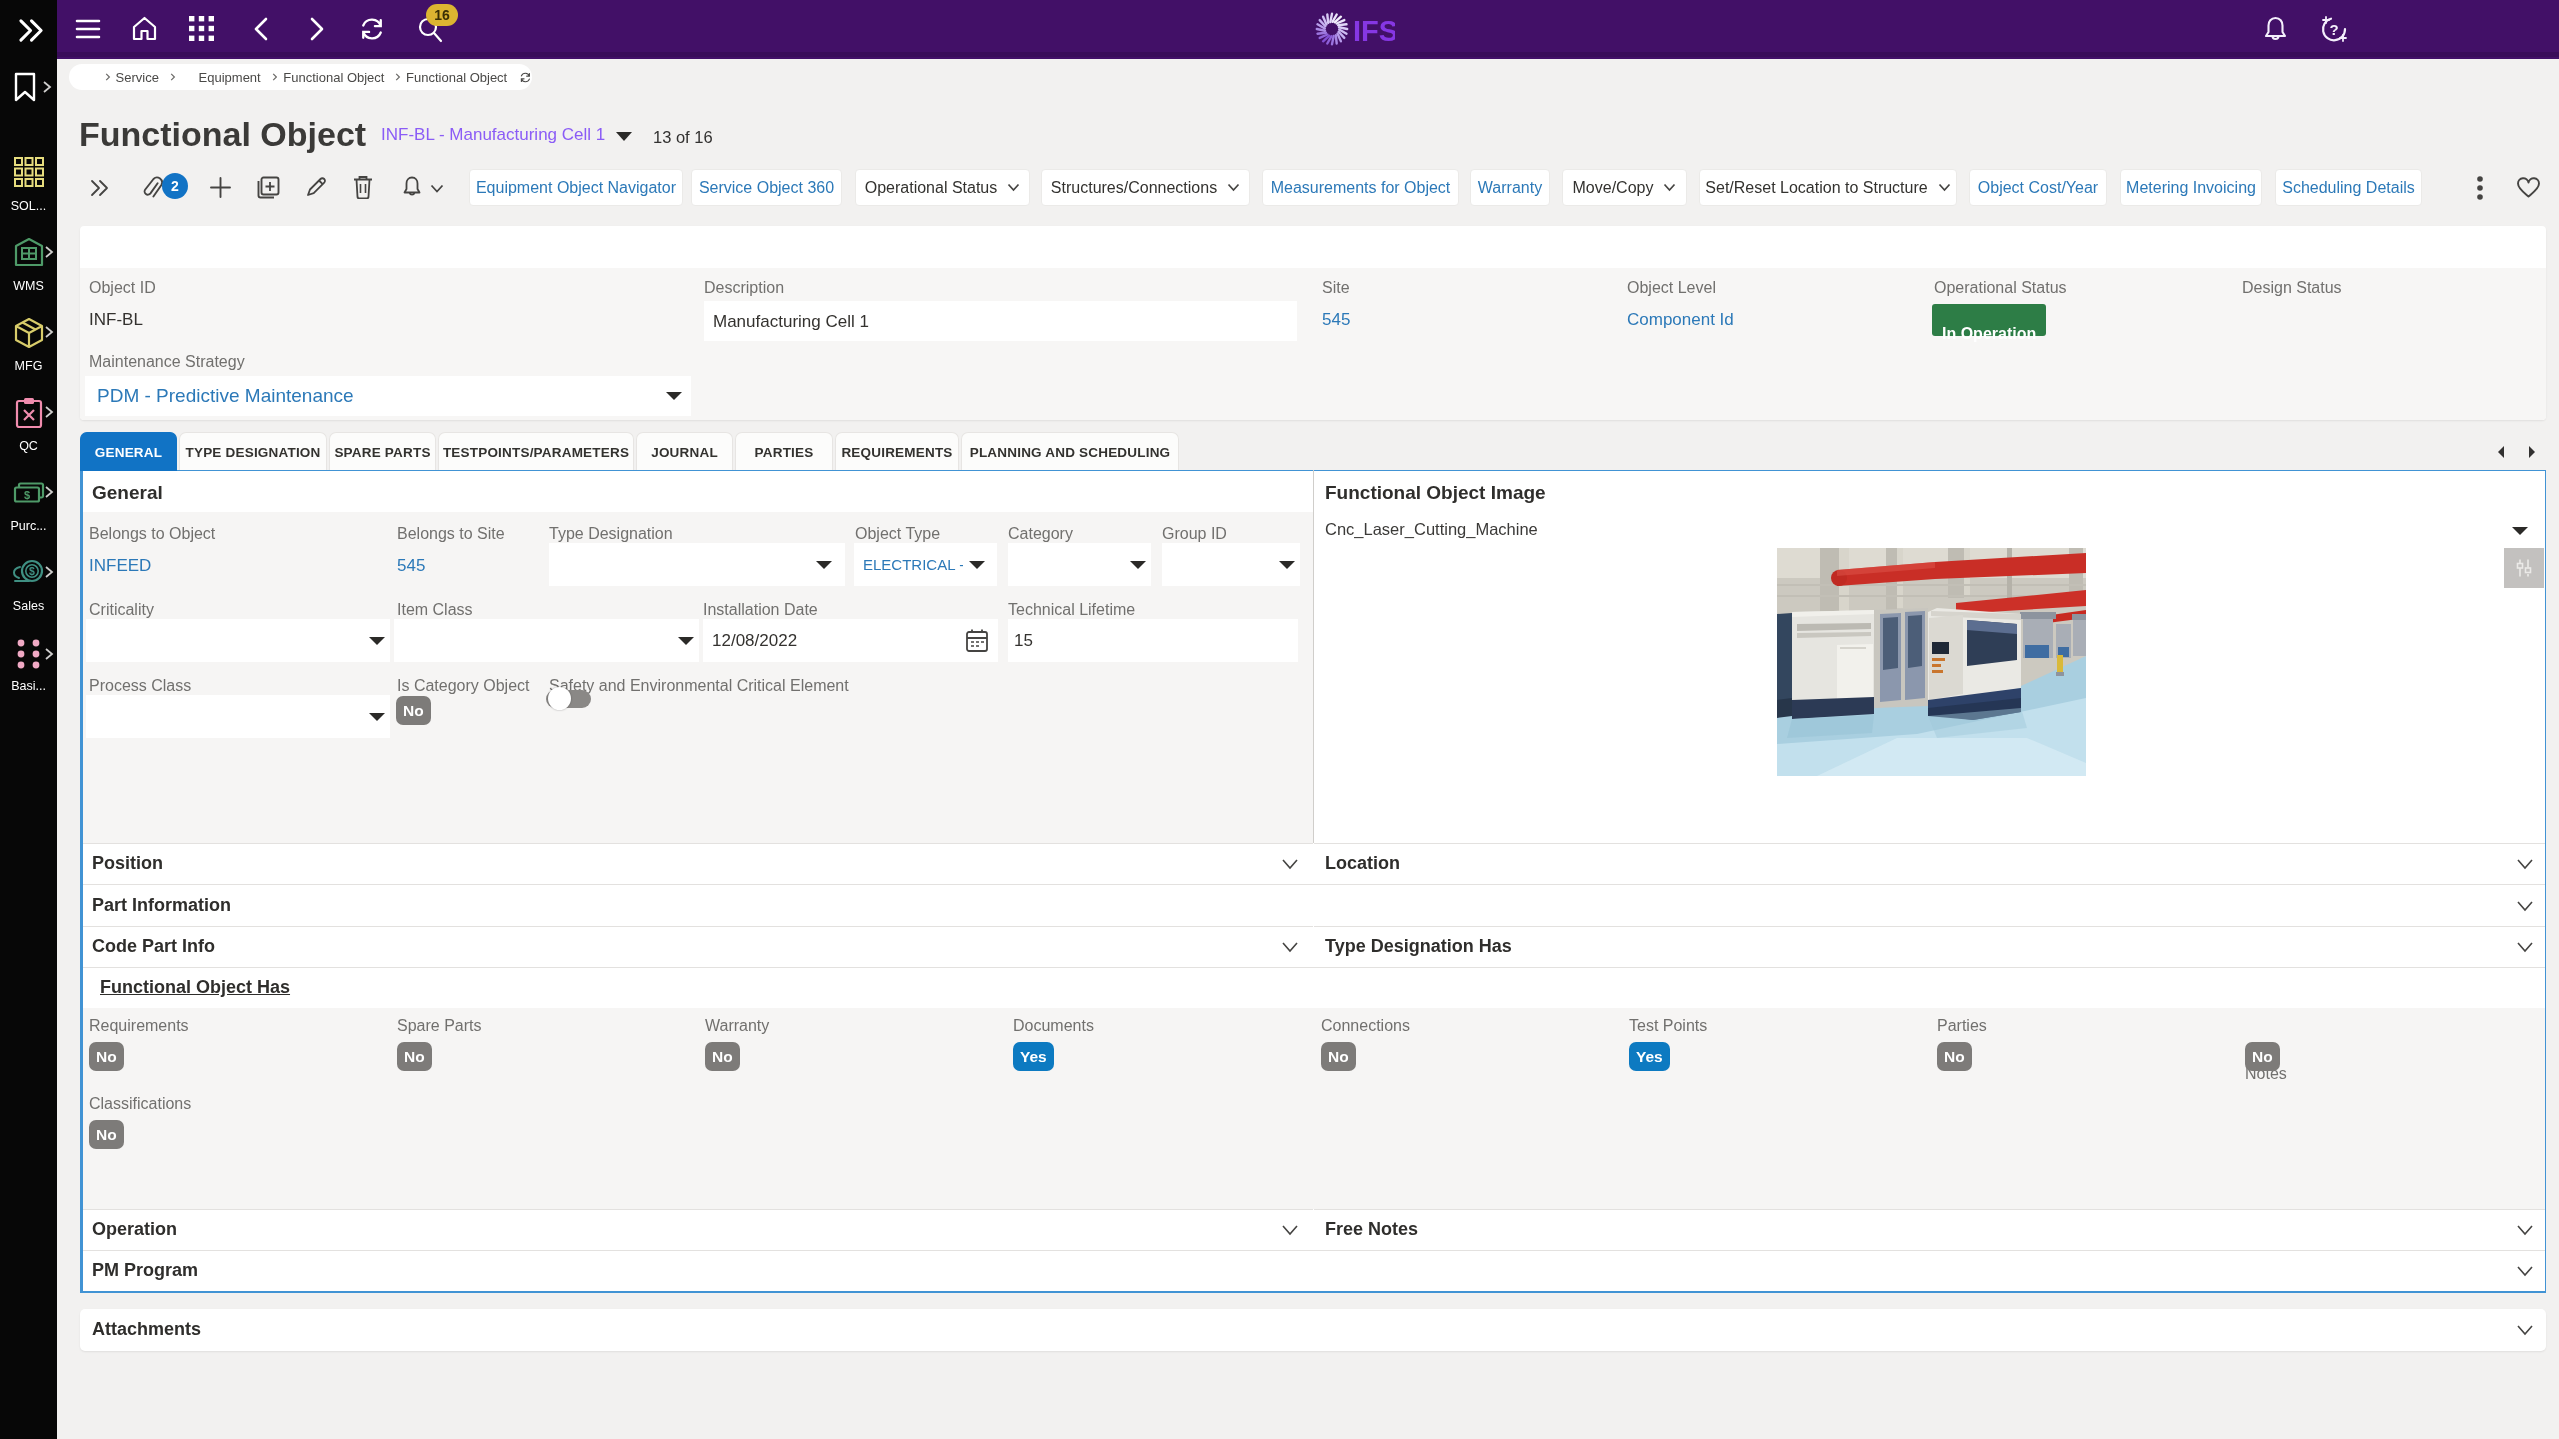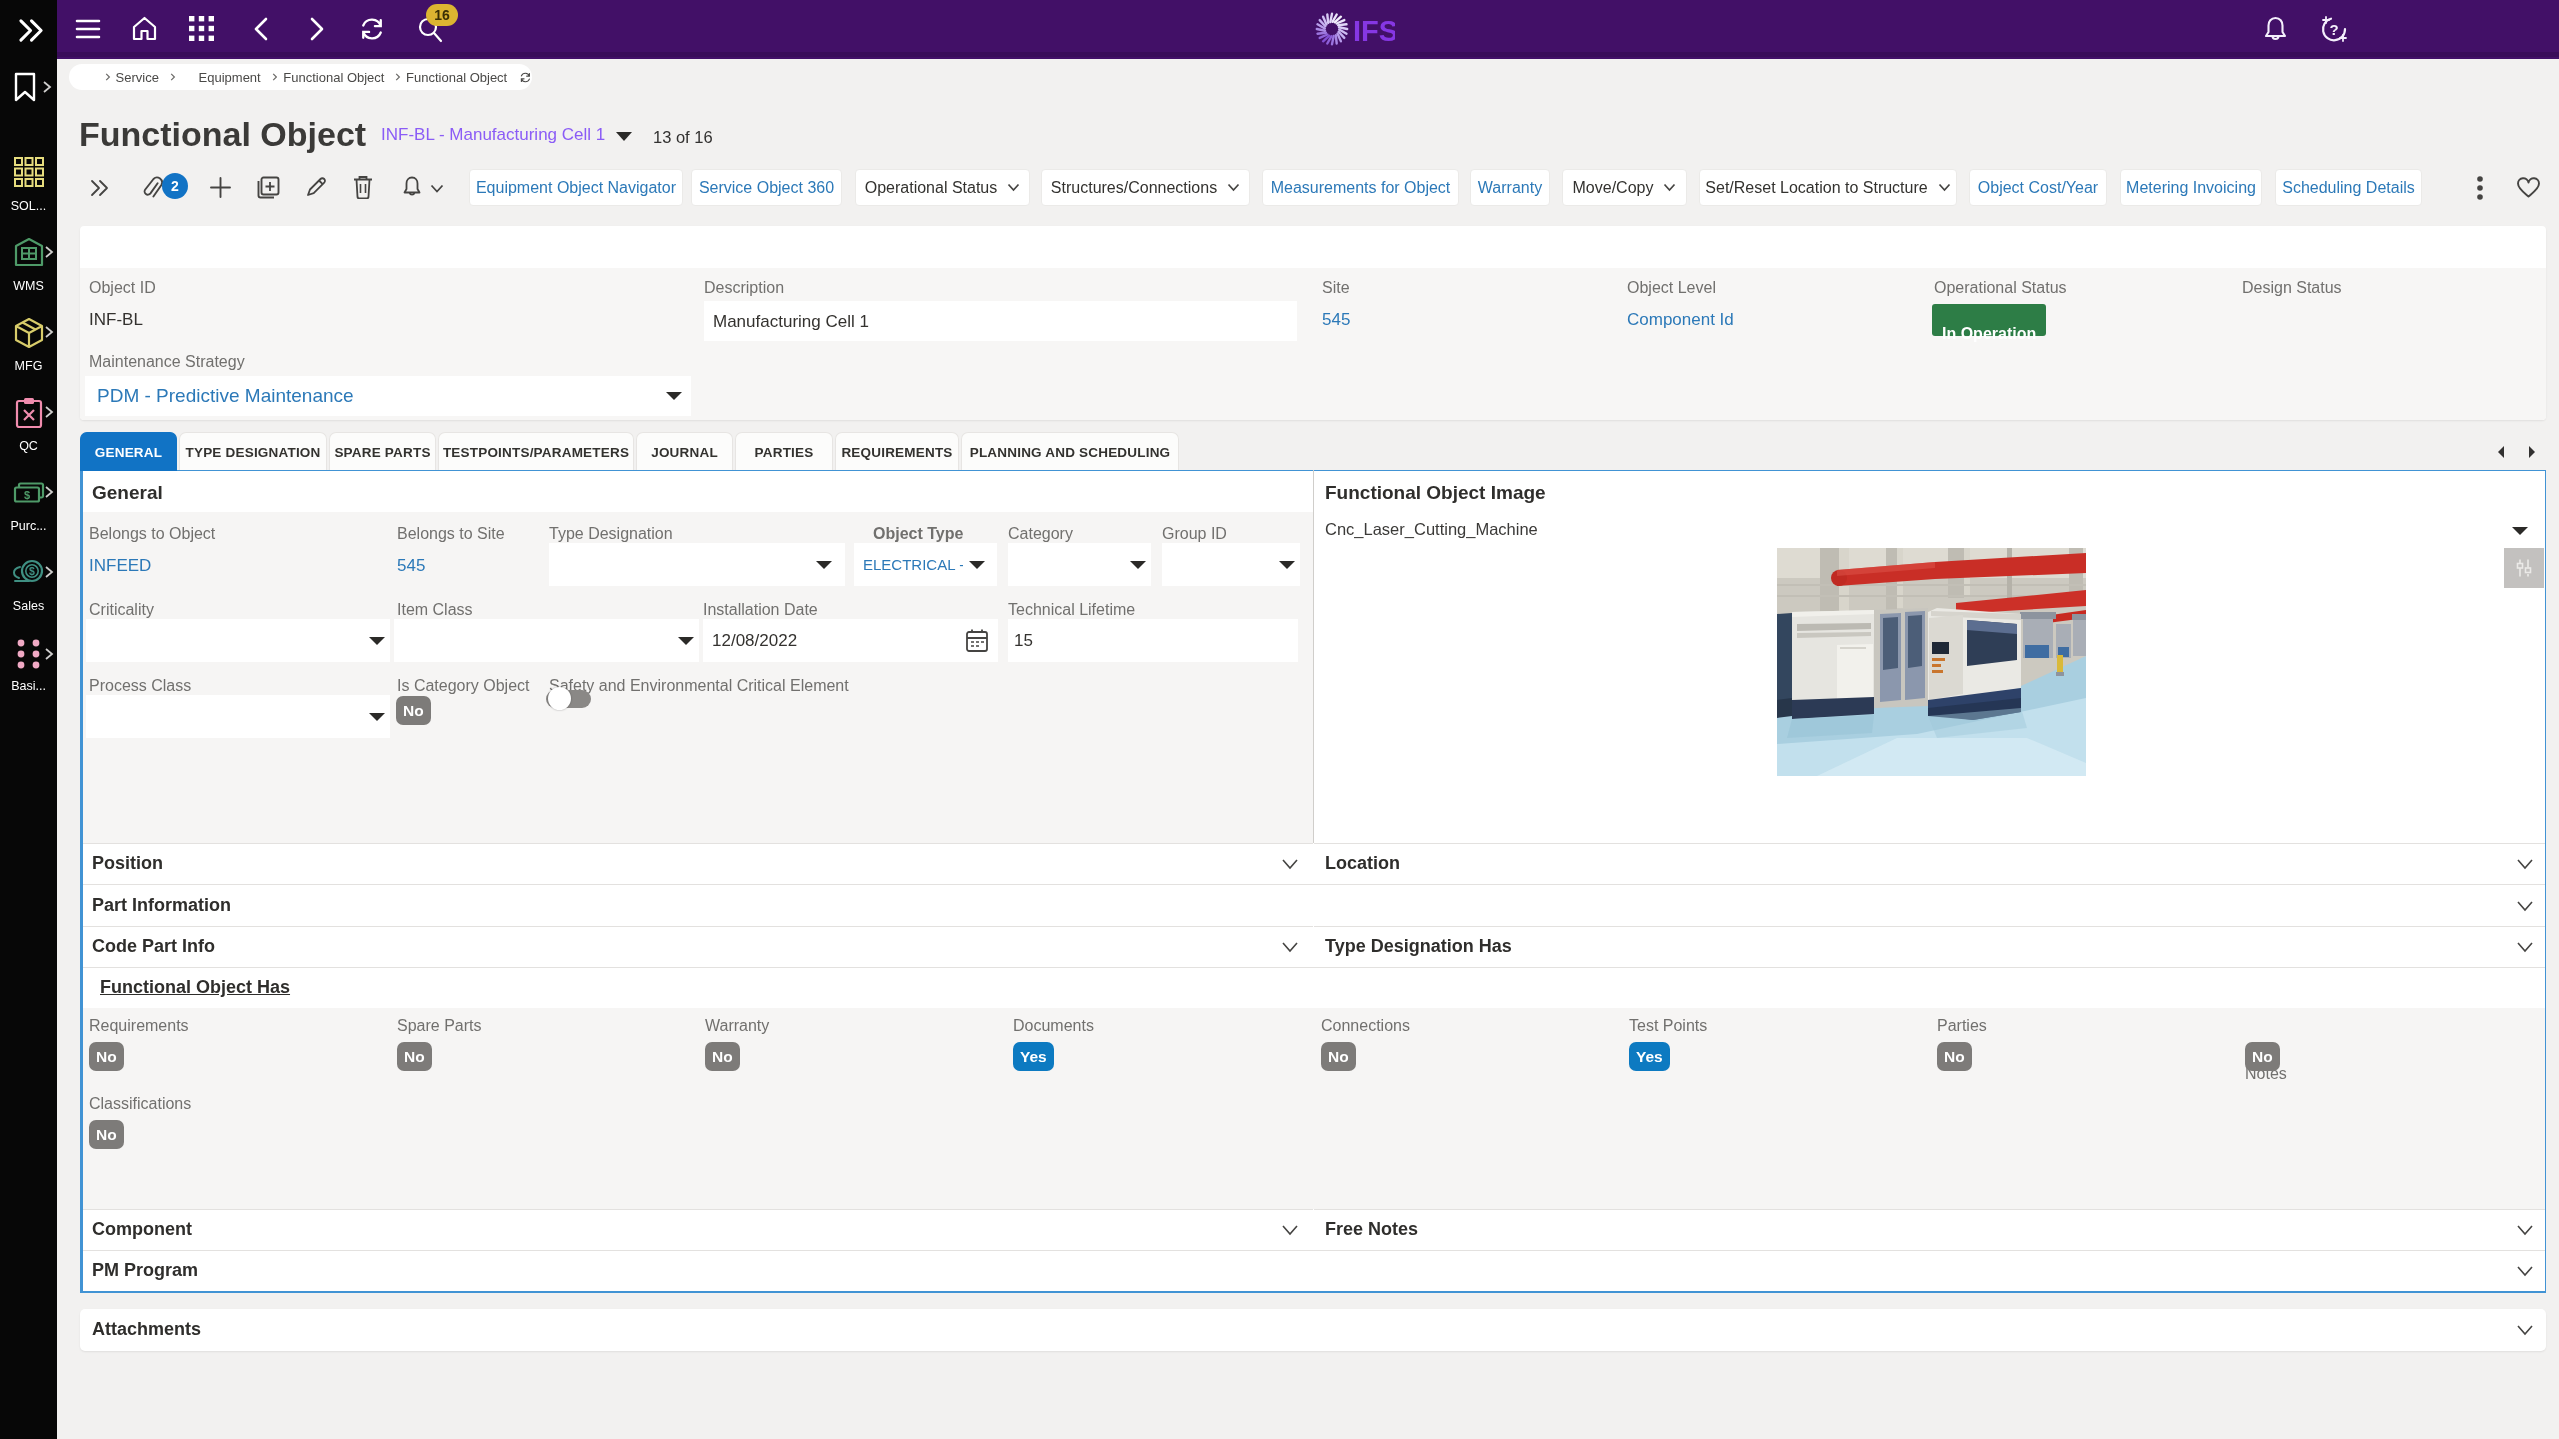--- a/index.html
+++ b/index.html
@@ -332,21 +332,21 @@
   <div class="sectitle" style="left:92px;top:482px;font-size:19px;">General</div>
   <div class="abs" style="left:83px;top:512px;width:1230px;height:331px;background:#f6f5f4;"></div>
   <div class="abs" style="left:1313px;top:470px;width:1px;height:373px;background:#d0cecb;"></div>
   <div class="lbl" style="left:89px;top:525px;">Belongs to Object</div>
   <div class="val link" style="left:89px;top:556px;">INFEED</div>
   <div class="lbl" style="left:397px;top:525px;">Belongs to Site</div>
   <div class="val link" style="left:397px;top:556px;">545</div>
   <div class="lbl" style="left:549px;top:525px;">Type Designation</div>
   <div class="whitebox" style="left:549px;top:543px;width:296px;height:43px;"></div>
   <div class="tri" style="left:816px;top:561px;"></div>
-  <div class="lbl" style="left:873px;top:525px;font-weight:bold;">Object Type</div>
+  <div class="lbl" style="left:855px;top:525px;">Object Type</div>
   <div class="whitebox" style="left:854px;top:543px;width:143px;height:43px;"></div>
   <div class="abs" style="left:863px;top:556px;font-size:15px;color:#2c79b8;width:100px;overflow:hidden;white-space:nowrap;">ELECTRICAL -...</div>
   <div class="tri" style="left:969px;top:561px;"></div>
   <div class="lbl" style="left:1008px;top:525px;">Category</div>
   <div class="whitebox" style="left:1008px;top:543px;width:143px;height:43px;"></div>
   <div class="tri" style="left:1130px;top:561px;"></div>
   <div class="lbl" style="left:1162px;top:525px;">Group ID</div>
   <div class="whitebox" style="left:1162px;top:543px;width:138px;height:43px;"></div>
   <div class="tri" style="left:1279px;top:561px;"></div>
   <div class="lbl" style="left:89px;top:601px;">Criticality</div>
@@ -510,21 +510,21 @@
   <div class="lbl" style="left:1629px;top:1017px;">Test Points</div>
   <div class="badge b-yes" style="left:1629px;top:1042px;">Yes</div>
   <div class="lbl" style="left:1937px;top:1017px;">Parties</div>
   <div class="badge b-no" style="left:1937px;top:1042px;">No</div>
   <div class="lbl" style="left:2245px;top:1065px;">Notes</div>
   <div class="badge b-no" style="left:2245px;top:1042px;">No</div>
   <div class="lbl" style="left:89px;top:1095px;">Classifications</div>
   <div class="badge b-no" style="left:89px;top:1120px;">No</div>
 
   <div class="secrow" style="left:83px;top:1209px;width:1230px;height:41px;"></div>
-  <div class="sectitle" style="left:92px;top:1219px;">Component</div>
+  <div class="sectitle" style="left:92px;top:1219px;">Operation</div>
   <svg class="chevd" style="left:1281px;top:1222px" width="18" height="16" viewBox="0 0 18 16">
       <path d="M2 4 L9 12 L16 4" fill="none" stroke="#454442" stroke-width="1.6"></path>
     </svg>
   <div class="secrow" style="left:1314px;top:1209px;width:1231px;height:41px;"></div>
   <div class="sectitle" style="left:1325px;top:1219px;">Free Notes</div>
   <svg class="chevd" style="left:2516px;top:1222px" width="18" height="16" viewBox="0 0 18 16">
       <path d="M2 4 L9 12 L16 4" fill="none" stroke="#454442" stroke-width="1.6"></path>
     </svg>
   <div class="secrow" style="left:83px;top:1250px;width:2462px;height:41px;"></div>
   <div class="sectitle" style="left:92px;top:1260px;">PM Program</div>

